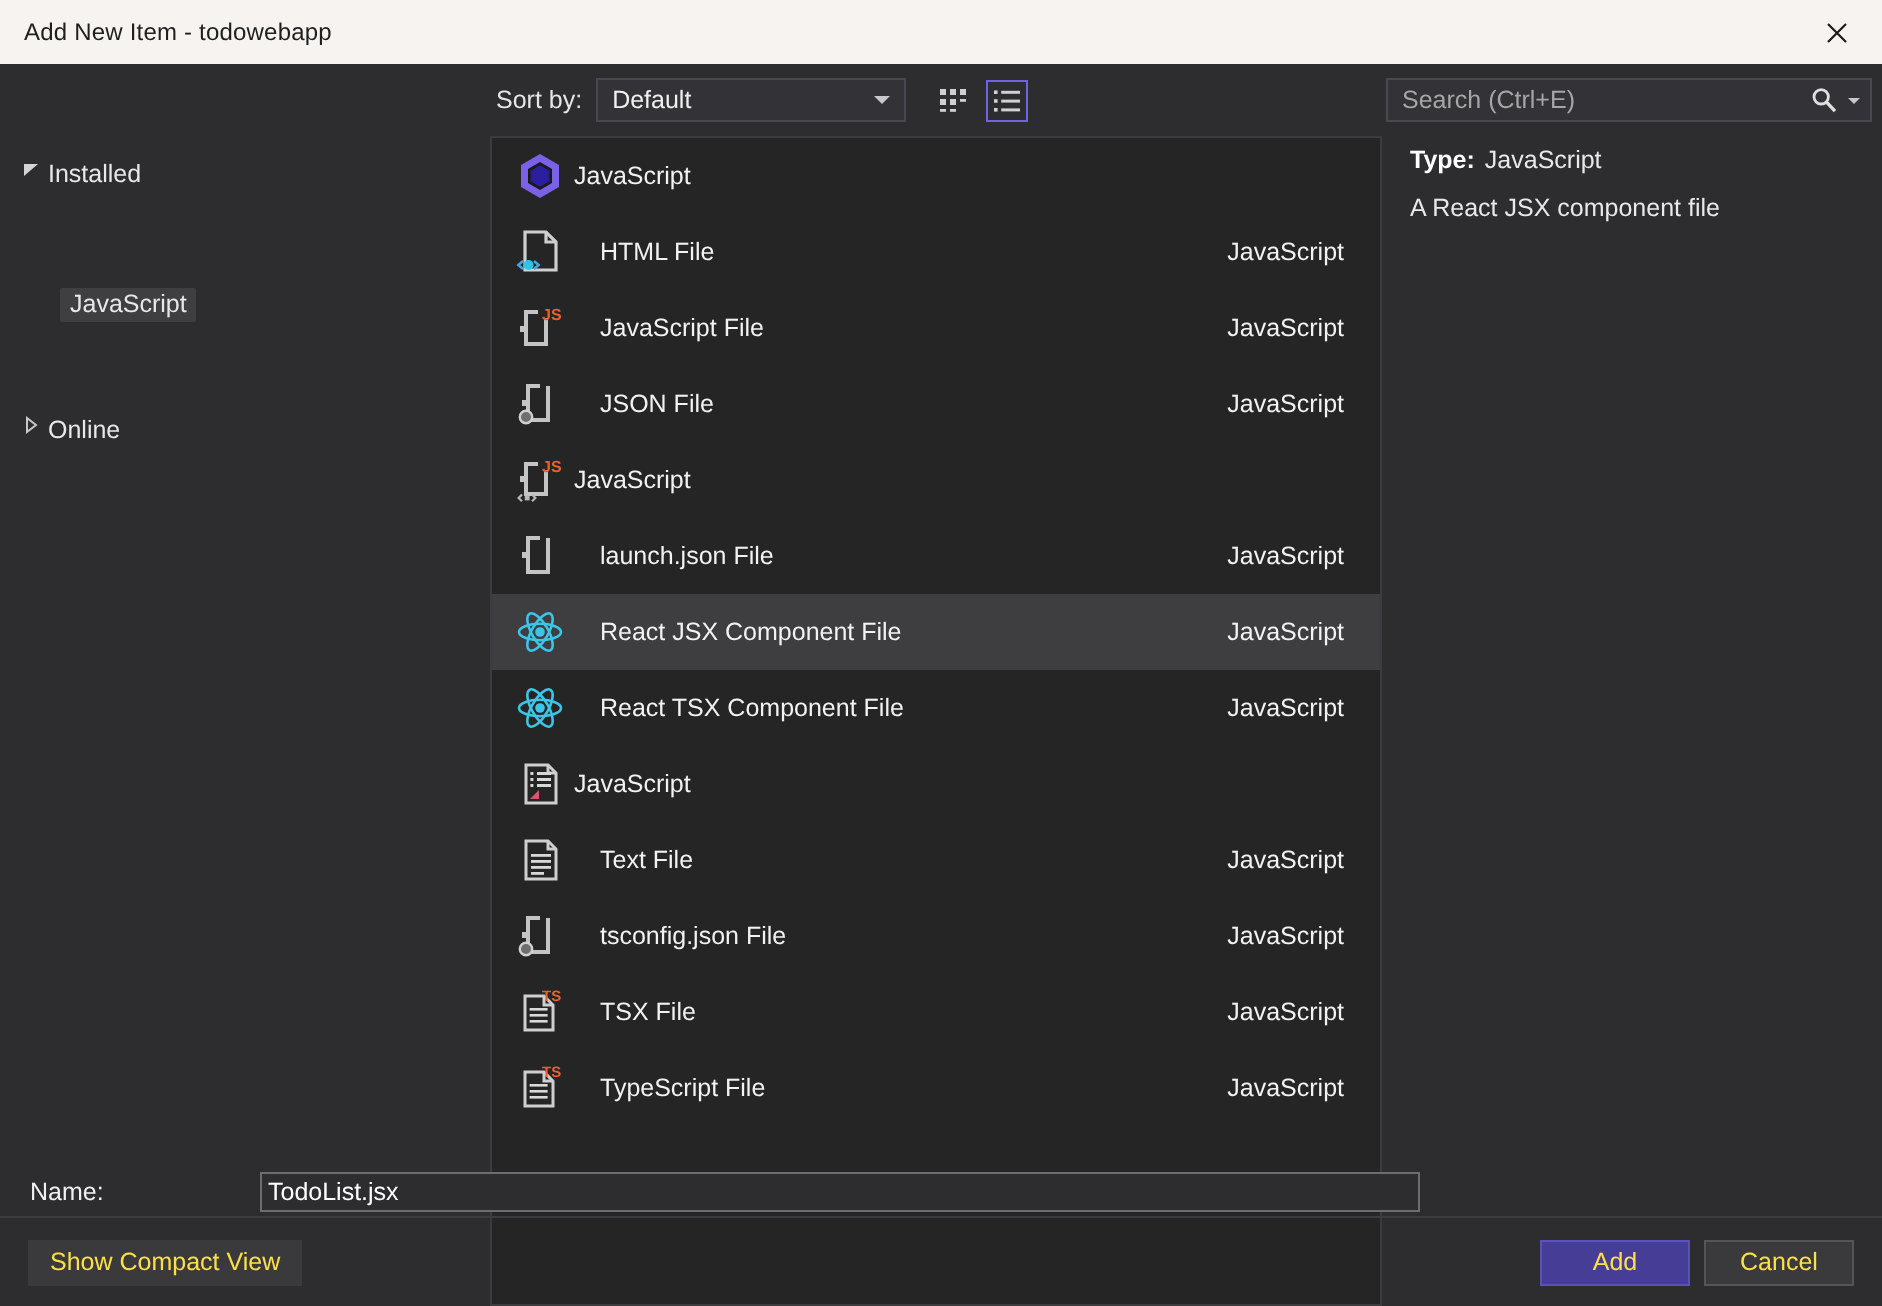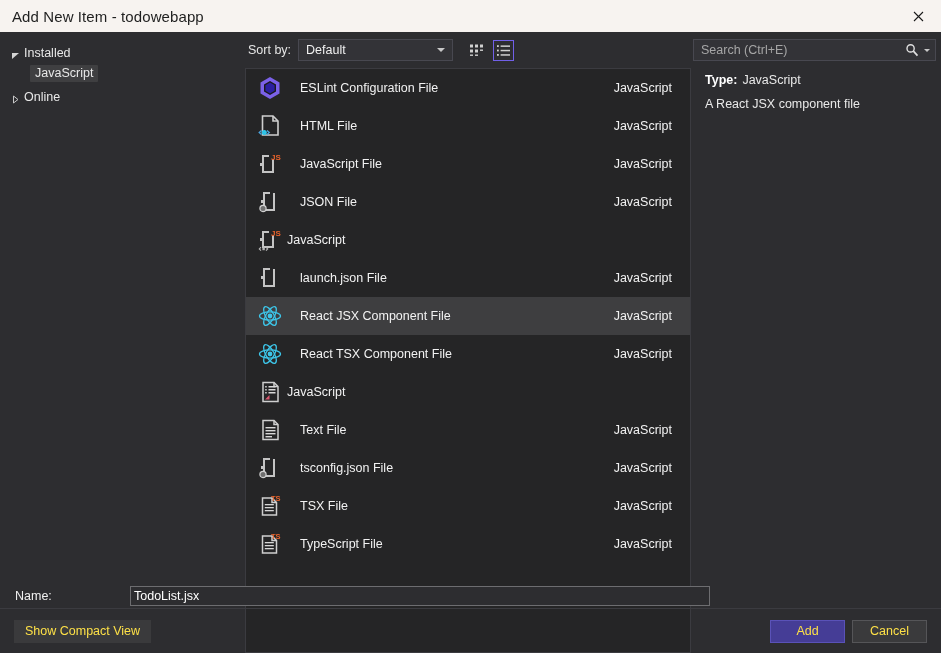--- a/index.html
+++ b/index.html
@@ -40,21 +40,21 @@
   
   .titlebar {
     height: 32px; flex: 0 0 32px;
     background: #f7f3f0;
     color: #1a1a1a;
     display: flex; align-items: center;
     position: relative;
   }
   .titlebar-text {
     padding-left: 12px;
-    font-size: 15px;
+    font-size: 12px;
     color: #1f1f1f;
     letter-spacing: 0.1px;
   }
   .close-btn {
     position: absolute; right: 0; top: 0;
     width: 46px; height: 32px;
     display: flex; align-items: center; justify-content: center;
     cursor: pointer;
   }
   .close-btn svg { display: block; }
@@ -66,25 +66,26 @@
     background: #2d2d30;
   }
 
   
   .tree {
     position: absolute; left: 0; top: 0; width: 245px; bottom: 0;
     background: #2d2d30;
     padding-top: 6px;
   }
   .tree-row {
-    display: flex; align-items: flex-end;
+    display: flex; align-items: flex-start;
     height: 22px;
     padding-left: 8px;
     cursor: pointer;
     font-size: 12.5px;
+    margin-top: 42px;
   }
   .tree-row .tw {
     width: 14px; flex: 0 0 14px;
     display: flex; align-items: center; justify-content: center;
   }
   .tree-label { color: #e8e8e8; padding-left: 2px; }
   .tree-row.child { padding-left: 30px; }
   .tree-row.child .tree-label {
     background: #3f3f41;
     padding: 1px 5px 2px 5px;
@@ -332,21 +333,20 @@
       <div class="listpanel">
 
         <div class="row">
           <span class="row-ico">
             <svg width="26" height="26" viewBox="0 0 26 26">
               <polygon points="13,2 22.5,7.5 22.5,18.5 13,24 3.5,18.5 3.5,7.5" fill="#7b61e8"></polygon>
               <polygon points="13,6 19,9.5 19,16.5 13,20 7,16.5 7,9.5" fill="#1a1a1a"></polygon>
               <polygon points="13,7.6 17.6,10.3 17.6,15.7 13,18.4 8.4,15.7 8.4,10.3" fill="#2b1fa0"></polygon>
             </svg>
           </span>
-          <span class="row-name">ESLint Configuration File</span>
           <span class="row-lang">JavaScript</span>
         </div>
 
         <div class="row">
           <span class="row-ico">
             <svg width="26" height="26" viewBox="0 0 26 26">
               <path d="M5.5 3 L16 3 L21 8 L21 22 L5.5 22 Z" fill="none" stroke="#cfcfcf" stroke-width="1.6"></path>
               <path d="M16 3 L16 8 L21 8" fill="none" stroke="#cfcfcf" stroke-width="1.6"></path>
               <path d="M4.5 17.5 L2.2 19.5 L4.5 21.5" fill="none" stroke="#4aa3dd" stroke-width="1.3"></path>
               <path d="M10 17.5 L12.3 19.5 L10 21.5" fill="none" stroke="#4aa3dd" stroke-width="1.3"></path>

